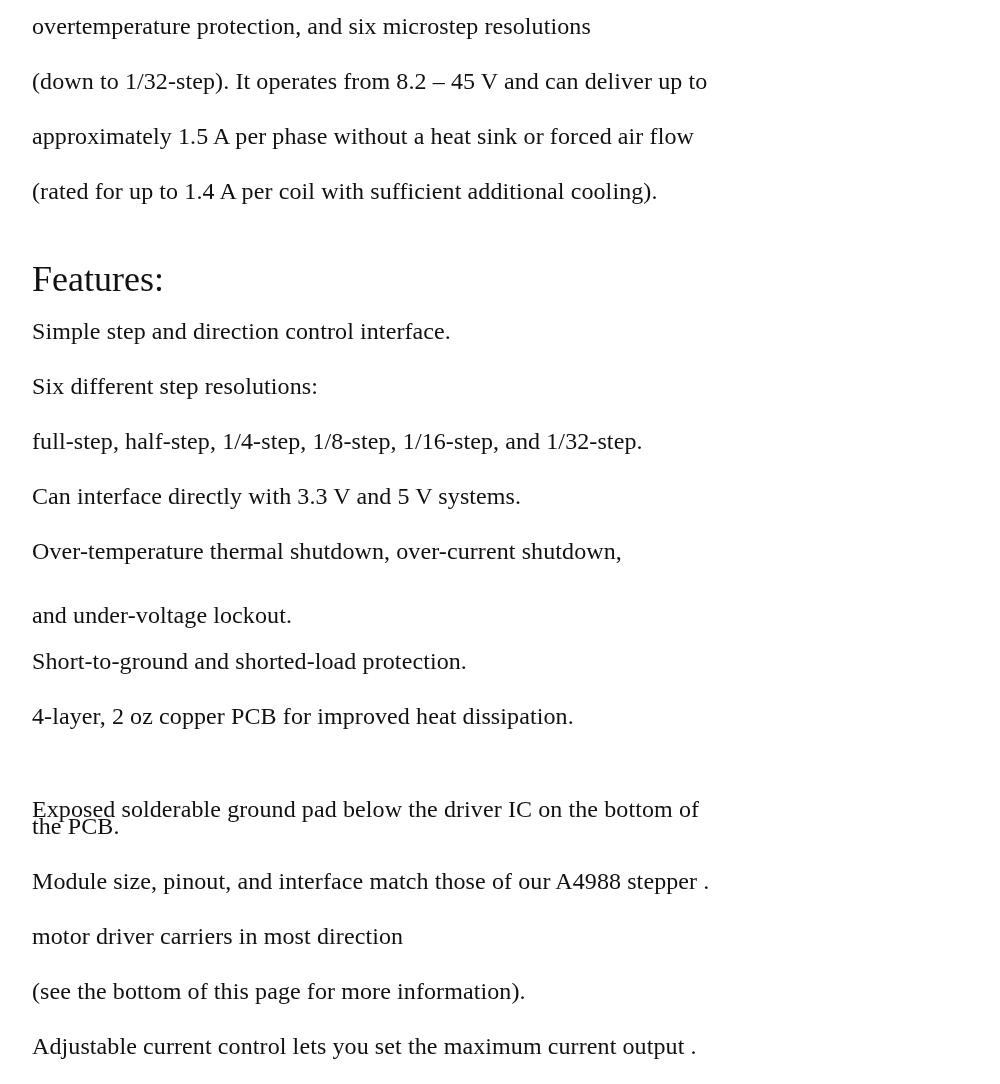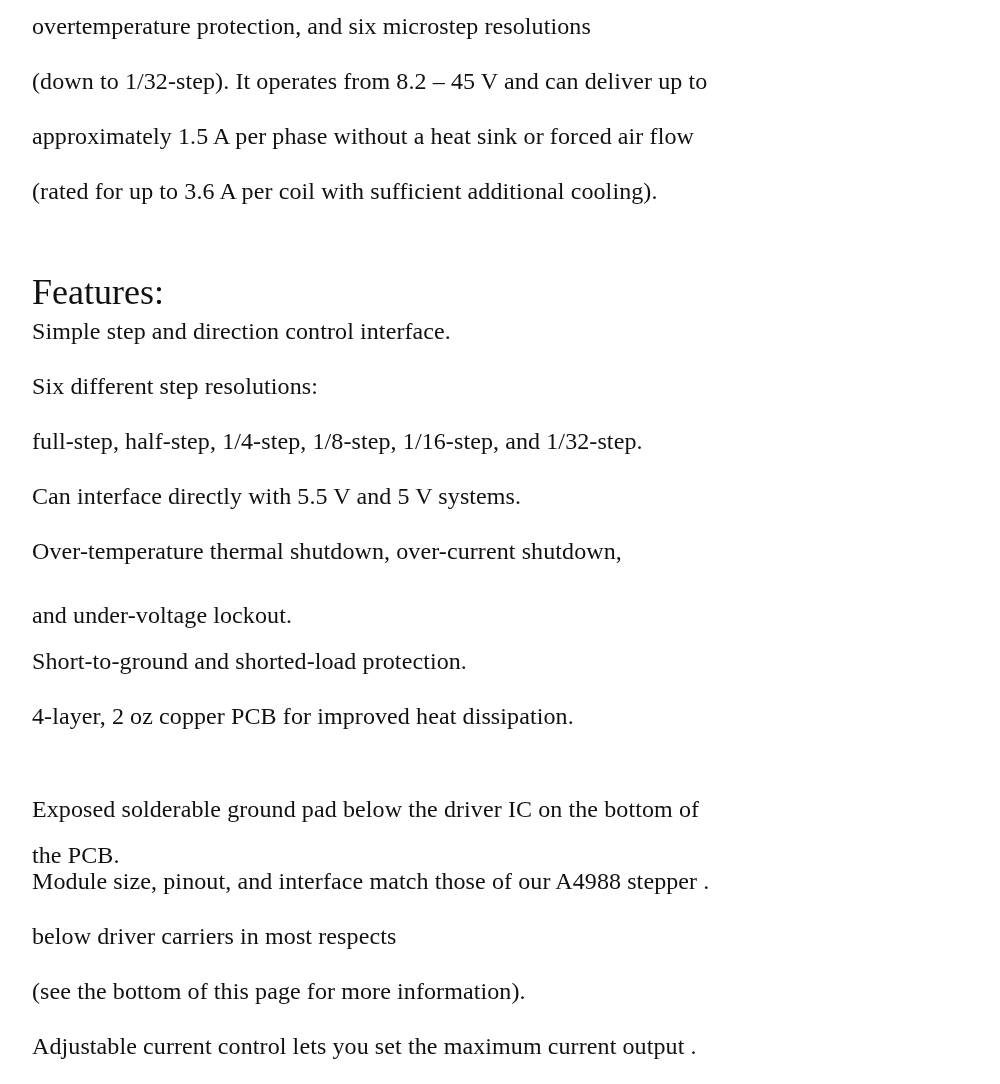--- a/index.html
+++ b/index.html
@@ -41,35 +41,35 @@
   </style>
 </head>
 <body>
 
 <div class="doc">
 
   <div>
     <div class="line" style="top:9px;">overtemperature protection, and six microstep resolutions</div>
     <div class="line" style="top:64px;">(down to 1/32-step). It operates from 8.2 – 45 V and can deliver up to</div>
     <div class="line" style="top:119px;">approximately 1.5 A per phase without a heat sink or forced air flow</div>
-    <div class="line" style="top:174px;">(rated for up to 3.6 A per coil with sufficient additional cooling).</div>
+    <div class="line" style="top:174px;">(rated for up to 1.4 A per coil with sufficient additional cooling).</div>
   </div>
 
-  <div class="heading" style="top:272px;text-align:right;">Features:</div>
+  <div class="heading" style="top:259px;text-align:right;">Features:</div>
 
   <div>
     <div class="line" style="top:314px;font-family:Liberation Serif, serif;">Simple step and direction control interface.</div>
     <div class="line" style="top:369px;">Six different step resolutions:</div>
     <div class="line" style="top:424px;">full-step, half-step, 1/4-step, 1/8-step, 1/16-step, and 1/32-step.</div>
-    <div class="line" style="top:479px;">Can interface directly with 5.5 V and 5 V systems.</div>
+    <div class="line" style="top:479px;">Can interface directly with 3.3 V and 5 V systems.</div>
     <div class="line" style="top:534px;">Over-temperature thermal shutdown, over-current shutdown,</div>
     <div class="line" style="top:589px;margin-top:9px;">and under-voltage lockout.</div>
     <div class="line" style="top:644px;">Short-to-ground and shorted-load protection.</div>
     <div class="line" style="top:699px;">4-layer, 2 oz copper PCB for improved heat dissipation.</div>
     <div class="line" style="top:792px;">Exposed solderable ground pad below the driver IC on the bottom of</div>
-    <div class="line" style="top:838px;text-align:right;">the PCB.</div>
+    <div class="line" style="top:809px;text-align:right;">the PCB.</div>
     <div class="line" style="top:864px;">Module size, pinout, and interface match those of our A4988 stepper .</div>
-    <div class="line" style="top:919px;">below driver carriers in most respects</div>
+    <div class="line" style="top:919px;">motor driver carriers in most direction</div>
     <div class="line" style="top:974px;text-align:center;">(see the bottom of this page for more information).</div>
     <div class="line" style="top:1029px;">Adjustable current control lets you set the maximum current output .</div>
   </div>
 
 </div>
 
 </body></html>

